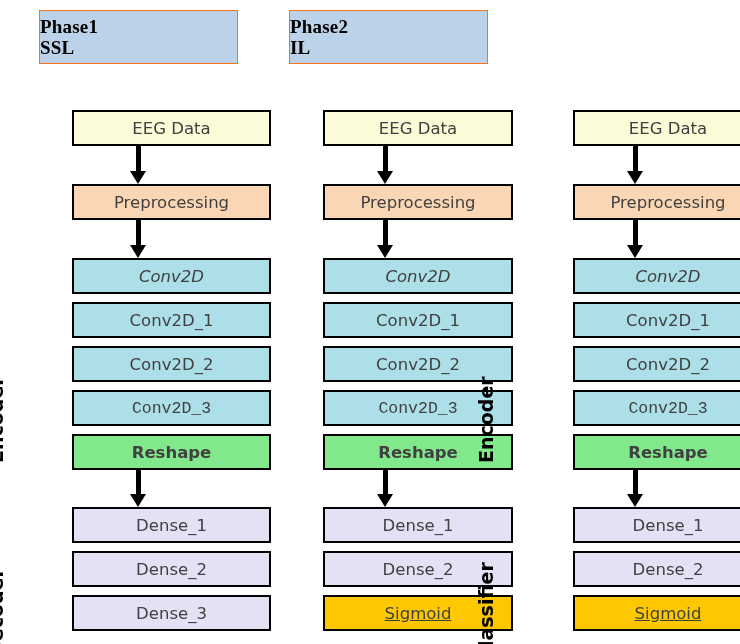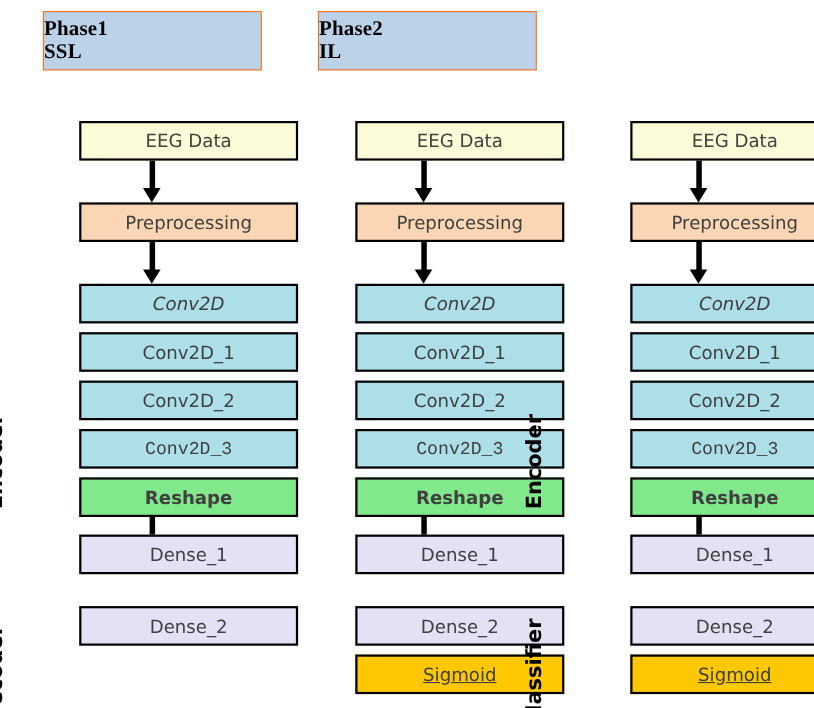--- a/index.html
+++ b/index.html
@@ -71,21 +71,21 @@
   .col-1 .node { left: 40px; width: 190px; }
   .col-2 .node { left: 40px; width: 190px; }
 
   .n-eeg       { top: 110px; background: #fcfbd8; }
   .n-pre       { top: 184px; background: #fbd6b4; }
   .n-conv0     { top: 258px; background: #addfe8; font-style: italic; }
   .n-conv1     { top: 302px; background: #addfe8; }
   .n-conv2     { top: 346px; background: #addfe8; }
   .n-conv3     { top: 390px; background: #addfe8; font-family: Liberation Mono, monospace; }
   .n-reshape   { top: 434px; background: #82e88c; font-weight: bold; }
-  .n-dense1    { top: 486px; background: #e2e2f4; }
+  .n-dense1    { top: 507px; background: #e2e2f4; }
   .n-dense2    { top: 551px; background: #e2e2f4; }
   .n-dense3    { top: 595px; background: #e2e2f4; }
   .n-sigmoid   { top: 595px; background: #fdc800; text-decoration: underline; }
 
   
   .arrow {
     position: absolute;
     left: 137px;
     width: 2px;
   }
@@ -165,20 +165,21 @@
     <div class="node n-conv3">Conv2D_3</div>
     <div class="node n-reshape">Reshape</div>
 
     <div class="arrow a-res-dense">
       <div class="shaft"></div>
       <div class="head"></div>
     </div>
 
     <div class="node n-dense1">Dense_1</div>
     <div class="node n-dense2">Dense_2</div>
+    <div class="node n-dense3">Dense_3</div>
 
     <div class="group-label gl-encoder">Encoder</div>
     <div class="group-label gl-decoder">Decoder</div>
   </div>
 
   <div class="column col-1">
 
     <div class="phase-header">
       <span>Phase2</span>
       <span>IL</span>

